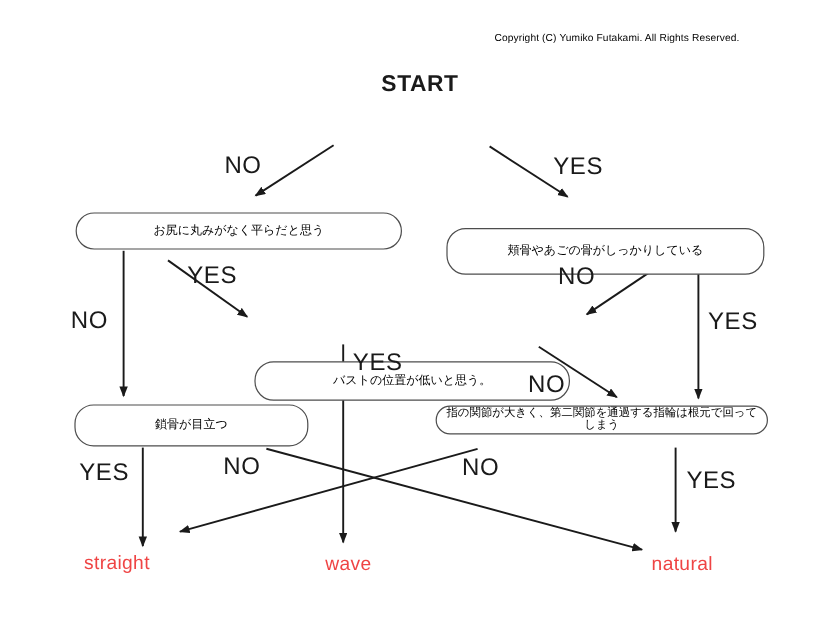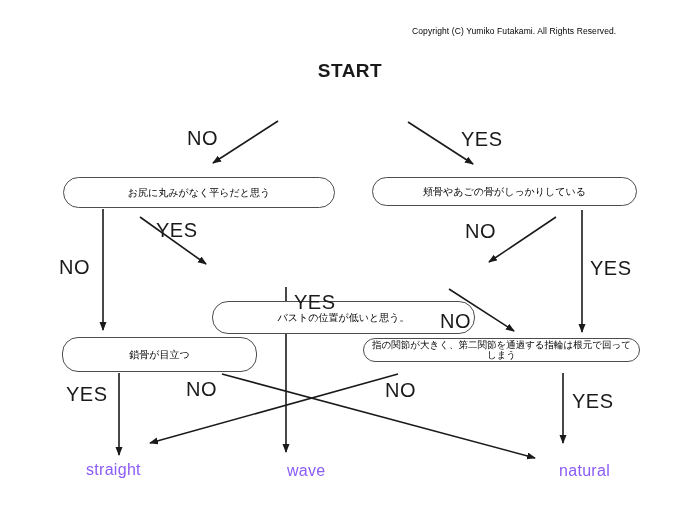--- a/index.html
+++ b/index.html
@@ -16,41 +16,41 @@
     position:absolute;top:60px;left:217px;width:266px;text-align:center;
     font-size:19px;color:#1a1a1a;letter-spacing:0.5px;font-weight:bold;
   }
   .node{
     position:absolute;background:#fff;border:1px solid #4d4d4d;border-radius:16px;
     display:flex;align-items:center;justify-content:center;text-align:center;
     font-size:10px;color:#000;line-height:1.1;box-sizing:border-box;padding:2px 8px;
   }
   .node-collarbone{left:217px;top:84px;width:265px;height:36px;}
   .node-hips{left:63px;top:177px;width:272px;height:31px;}
-  .node-cheekbone{left:372px;top:177px;width:265px;height:29px;}
+  .node-cheekbone{left:372px;top:190px;width:265px;height:39px;}
   .node-bust{left:212px;top:253px;width:263px;height:33px;margin-top:48px;}
   .node-nails{left:62px;top:337px;width:195px;height:35px;}
   .node-knuckles{left:363px;top:338px;width:277px;height:24px;font-size:9.5px;}
   .branch{
     position:absolute;font-size:20px;color:#1a1a1a;letter-spacing:0.5px;white-space:nowrap;
   }
   .bl-collarbone-no{left:187px;top:127px;}
   .bl-collarbone-yes{left:461px;top:128px;}
   .bl-hips-yes{left:156px;top:219px;}
   .bl-hips-no{left:59px;top:256px;}
   .bl-cheekbone-no{left:465px;top:220px;}
   .bl-cheekbone-yes{left:590px;top:257px;}
   .bl-bust-yes{left:294px;top:291px;}
   .bl-bust-no{left:440px;top:310px;}
   .bl-nails-yes{left:66px;top:383px;}
   .bl-nails-no{left:186px;top:378px;}
   .bl-knuckles-no{left:385px;top:379px;}
   .bl-knuckles-yes{left:572px;top:390px;}
   .result{
-    position:absolute;font-size:16px;color:#8b5cf6;letter-spacing:0.3px;white-space:nowrap;margin-left:16px;
+    position:absolute;font-size:16px;color:#ef4444;letter-spacing:0.3px;white-space:nowrap;
   }
   .result-straight{left:70px;top:461px;}
   .result-wave{left:271px;top:462px;}
   .result-natural{left:543px;top:462px;}
   svg.arrows{position:absolute;left:0;top:0;pointer-events:none;}
   svg.arrows line{stroke:#1a1a1a;stroke-width:1.6;}
 </style>
 </head>
 <body>
 

